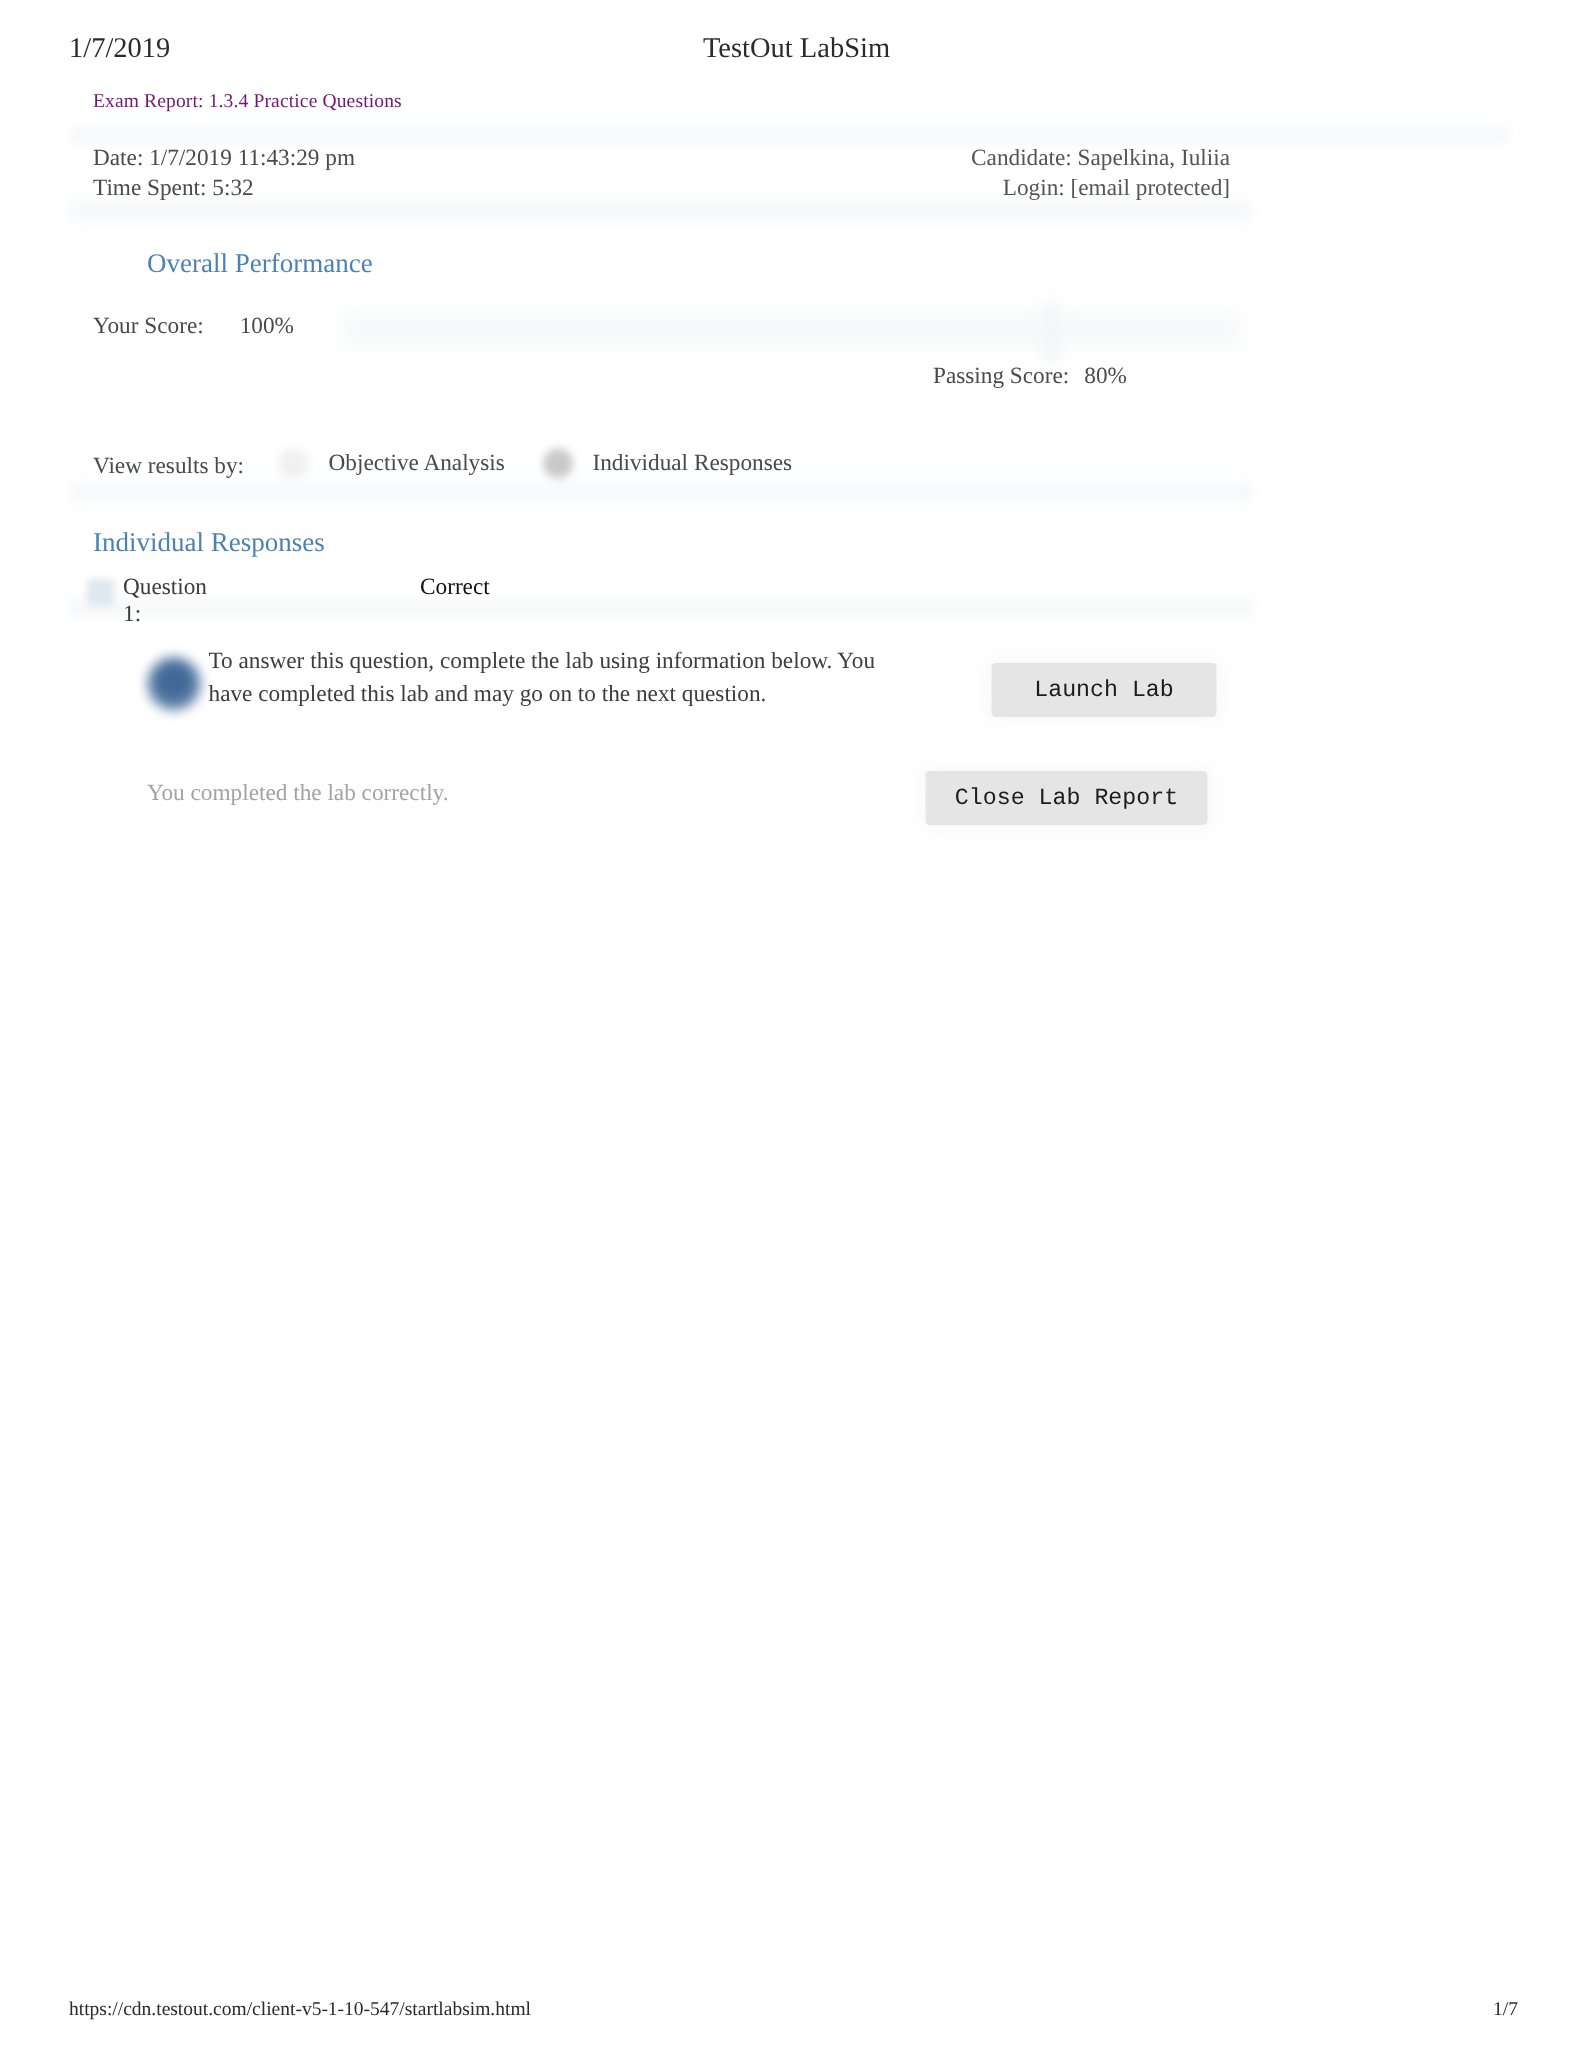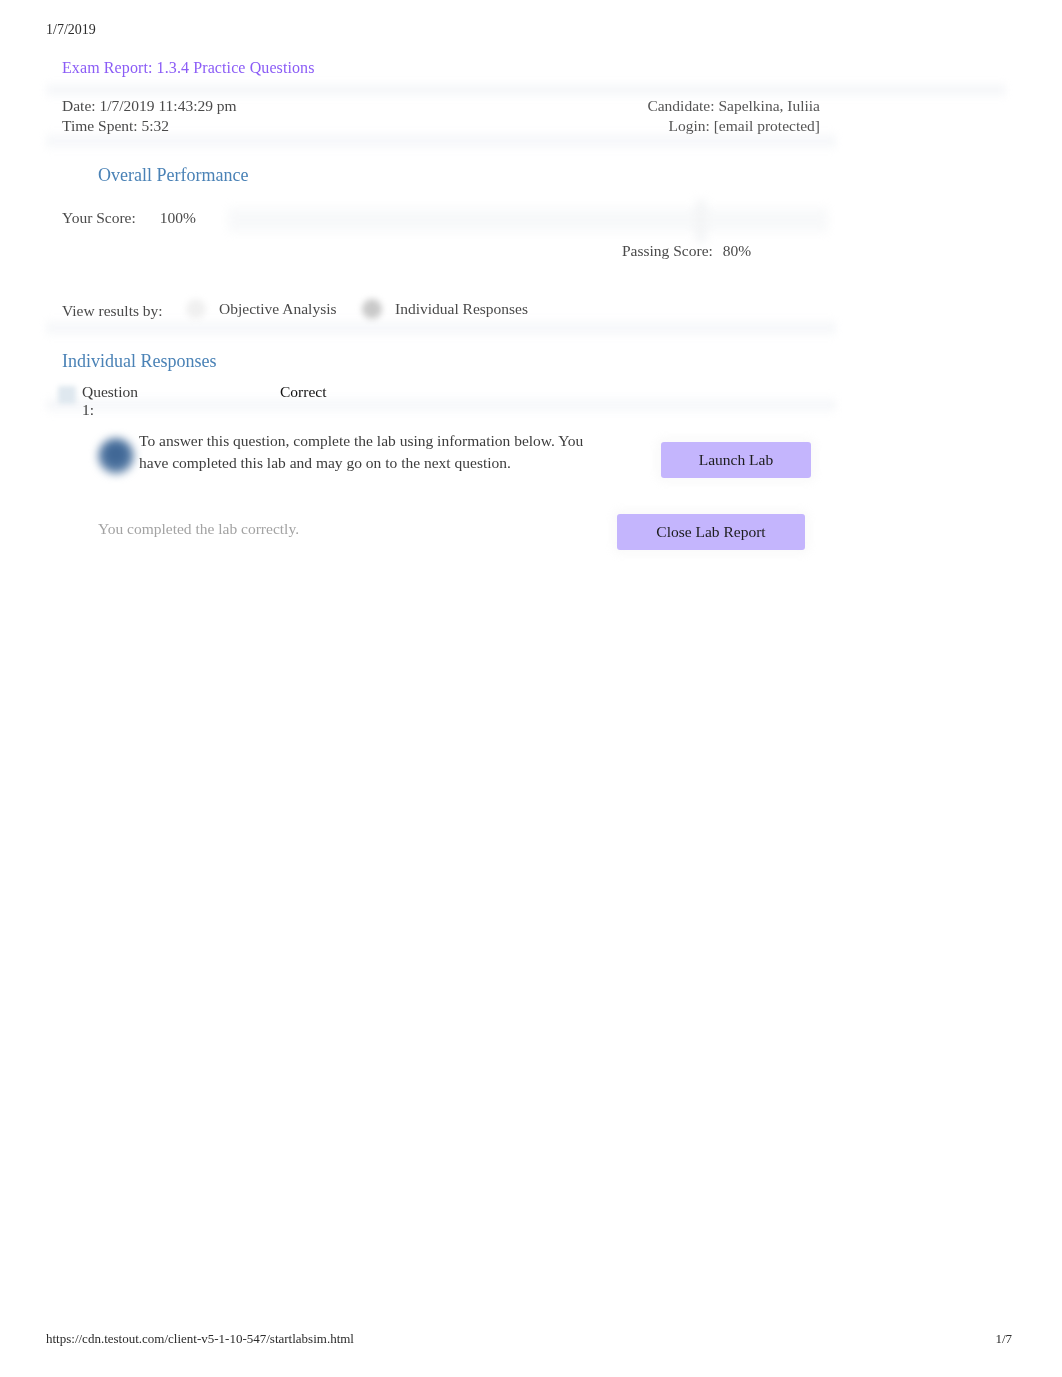--- a/index.html
+++ b/index.html
@@ -16,21 +16,21 @@
     overflow: hidden;
   }
 
   
   .print-header {
     position: absolute;
     top: 22px;
     left: 0;
     width: 1062px;
     height: 20px;
-    font-size: 14px;
+    font-size: 19px;
     color: #2b2b2b;
   }
   .print-header .ph-date {
     position: absolute;
     left: 46px;
     top: 0;
   }
   .print-header .ph-title {
     position: absolute;
     left: 0;
@@ -64,22 +64,22 @@
     position: absolute;
     left: 0;
     top: 52px;
     width: 1062px;
   }
 
   .report-title {
     position: absolute;
     left: 62px;
     top: 7px;
-    font-size: 16px;
-    color: #8b5cf6;
+    font-size: 13px;
+    color: #701a75;
     letter-spacing: 0.1px;
   }
 
   
   .band {
     position: absolute;
     background: linear-gradient(to bottom, rgba(246,247,249,0.0), rgba(243,245,248,0.85), rgba(246,247,249,0.0));
     pointer-events: none;
   }
   .band-head {
@@ -299,24 +299,24 @@
     font-size: 15.5px;
     color: #a3a3a3;
   }
 
   
   .btn {
     position: absolute;
     display: flex;
     align-items: center;
     justify-content: center;
-    font-family: Liberation Serif, serif;
+    font-family: Liberation Mono, monospace;
     font-size: 15.5px;
     color: #1c1c1c;
-    background: #c4b5fd;
+    background: #e5e5e5;
     border: none;
     border-radius: 3px;
     box-shadow: 0 0 10px 4px rgba(248,248,248,0.9);
   }
   .btn-launch {
     left: 661px;
     top: 390px;
     width: 150px;
     height: 36px;
   }
@@ -326,20 +326,21 @@
     width: 188px;
     height: 36px;
     text-align: center;
   }
 </style>
 </head>
 <body>
 
 <div class="print-header">
   <span class="ph-date">1/7/2019</span>
+  <span class="ph-title">TestOut LabSim</span>
 </div>
 
 <div class="sheet">
 
   <div class="band band-head"></div>
   <div class="band band-meta"></div>
   <div class="band band-radios"></div>
   <div class="band band-correct"></div>
 
   <div class="report-title">Exam Report: 1.3.4 Practice Questions</div>

